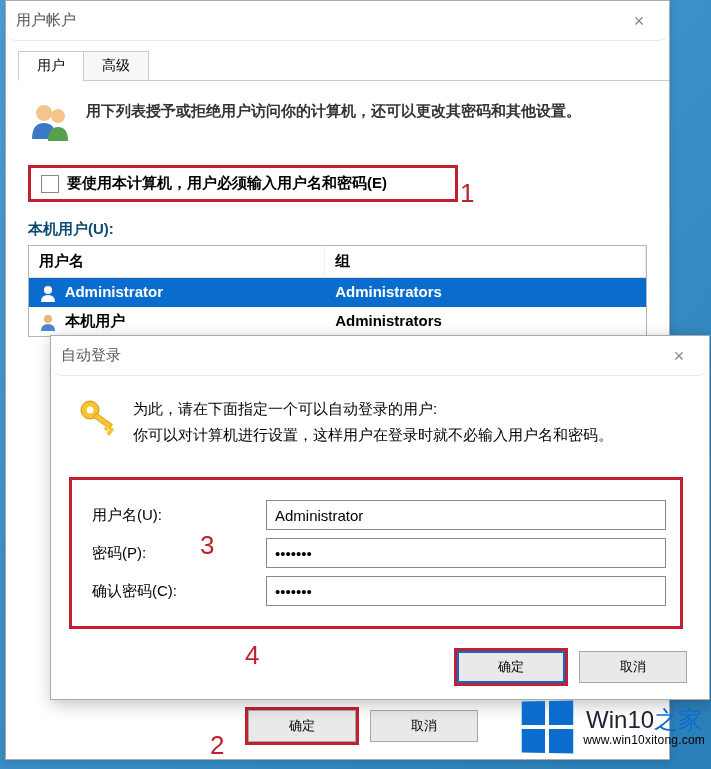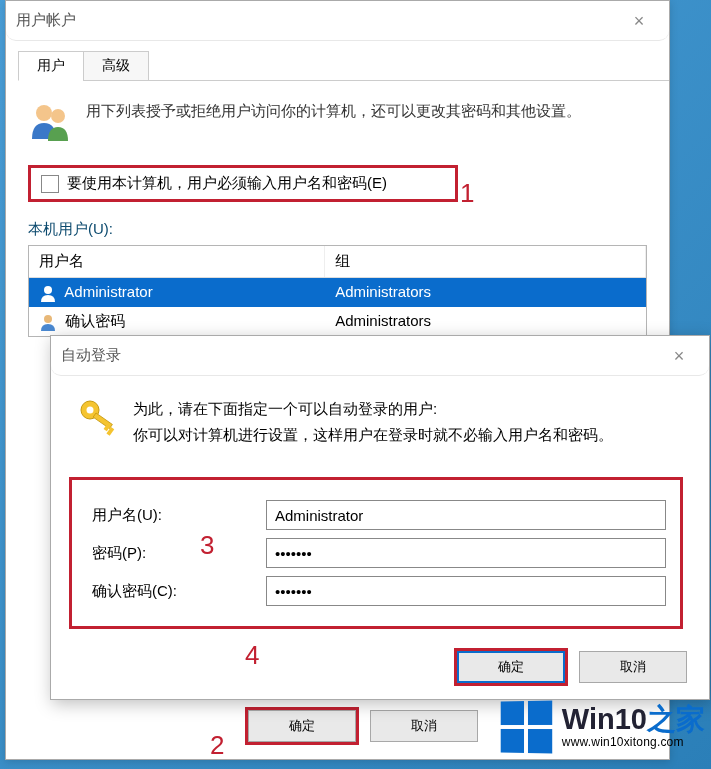--- a/index.html
+++ b/index.html
@@ -54,21 +54,21 @@
       padding: 5px 18px;
       border: 1px solid #ccc;
       background: #f7f7f7;
       margin-right: -1px;
       margin-bottom: -1px;
       cursor: pointer;
       font-size: 14px;
     }
     .tab.active { background: #fff; border-bottom: 1px solid #fff; }
 
-    .content-area { padding: 18px 22px; }
+    .content-area { padding: 18px 22px; font-weight: bold; }
     .intro-row { display: flex; gap: 14px; }
     .people-icon {
       width: 44px; height: 44px; flex-shrink: 0;
       position: relative;
     }
     .people-icon svg { width: 44px; height: 44px; }
     .intro-text { line-height: 1.6; color: #333; }
 
     .checkbox-row {
       margin-top: 22px;
@@ -193,21 +193,21 @@
     .winlogo {
       width: 52px; height: 52px;
       display: grid;
       grid-template-columns: 1fr 1fr;
       grid-template-rows: 1fr 1fr;
       gap: 4px;
       transform: perspective(200px) rotateY(-8deg);
     }
     .winlogo > div { background: #0a6ccc; }
     .wm-text { text-align: left; line-height: 1.1;}
-    .wm-title { font-size: 29px; font-weight: bold; color: #223; }
+    .wm-title { font-size: 24px; font-weight: normal; color: #223; text-align: center; }
     .wm-title .zhi { color: #0a6ccc; }
     .wm-url { font-size: 12px; color: #000000; letter-spacing: 0.2px;}
   </style>
 </head>
 <body>
 
 <div class="window-back">
   <div class="titlebar">
     <span class="title">用户帐户</span>
     <span class="spacer"></span>
@@ -257,21 +257,21 @@
         <div class="col-group">Administrators</div>
       </div>
       <div class="user-row">
         <div class="col-name">
           <span class="row-icon">
             <svg viewBox="0 0 18 18">
                 <circle cx="9" cy="6" r="4" fill="#e8b878"></circle>
                 <path d="M2 18 Q2 11 9 11 Q16 11 16 18 Z" fill="#4a88d0"></path>
               </svg>
           </span>
-          <span>确认密码</span>
+          <span>本机用户</span>
         </div>
         <div class="col-group">Administrators</div>
       </div>
     </div>
   </div>
 </div>
 
 <div class="bottom-buttons">
   <button class="btn highlight-border">确定</button>
   <button class="btn">取消</button>

